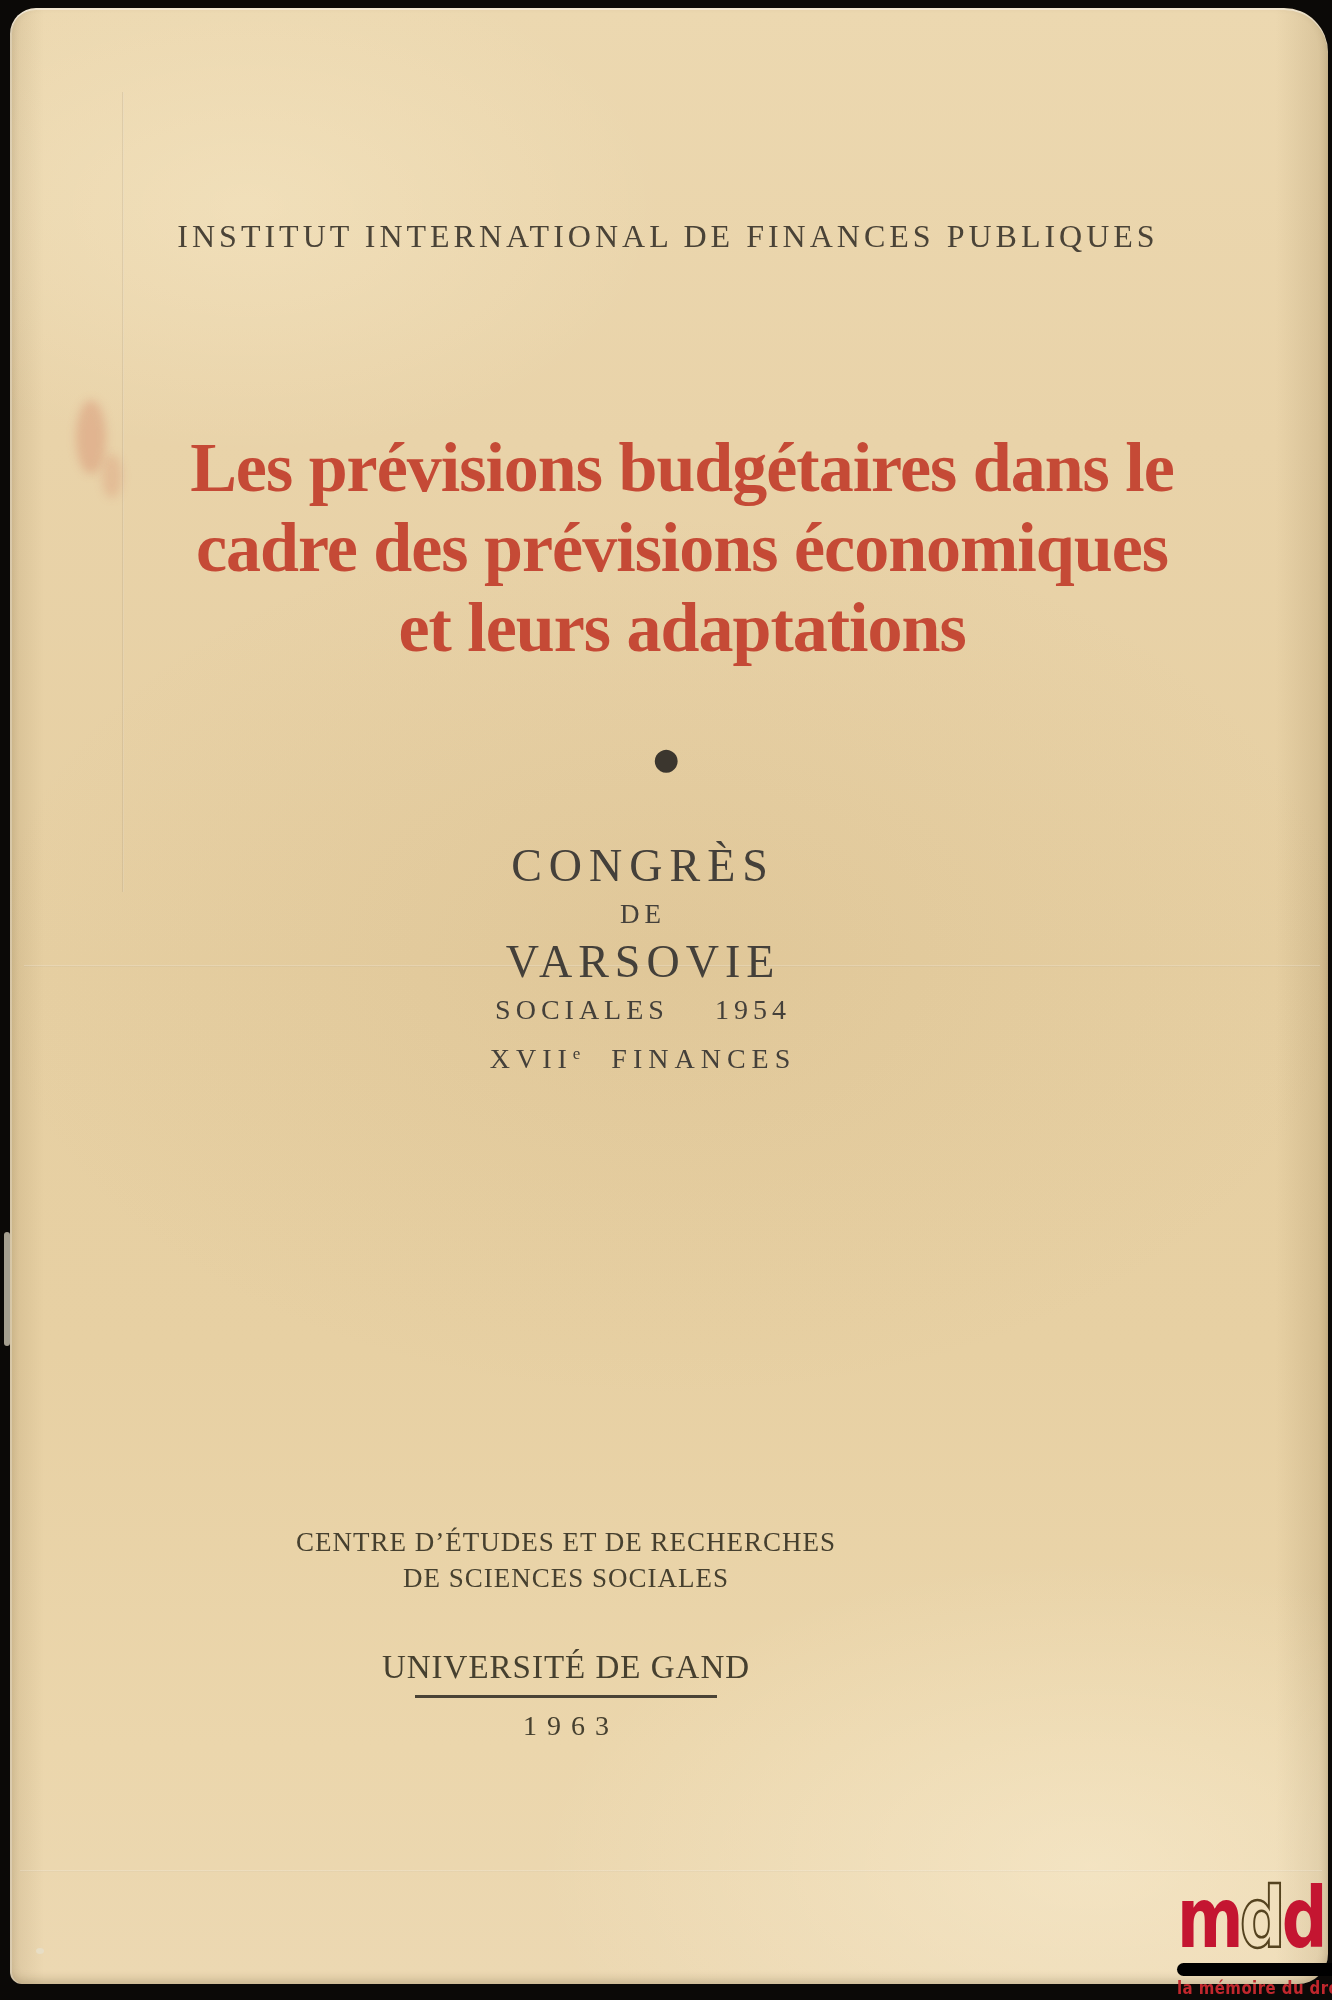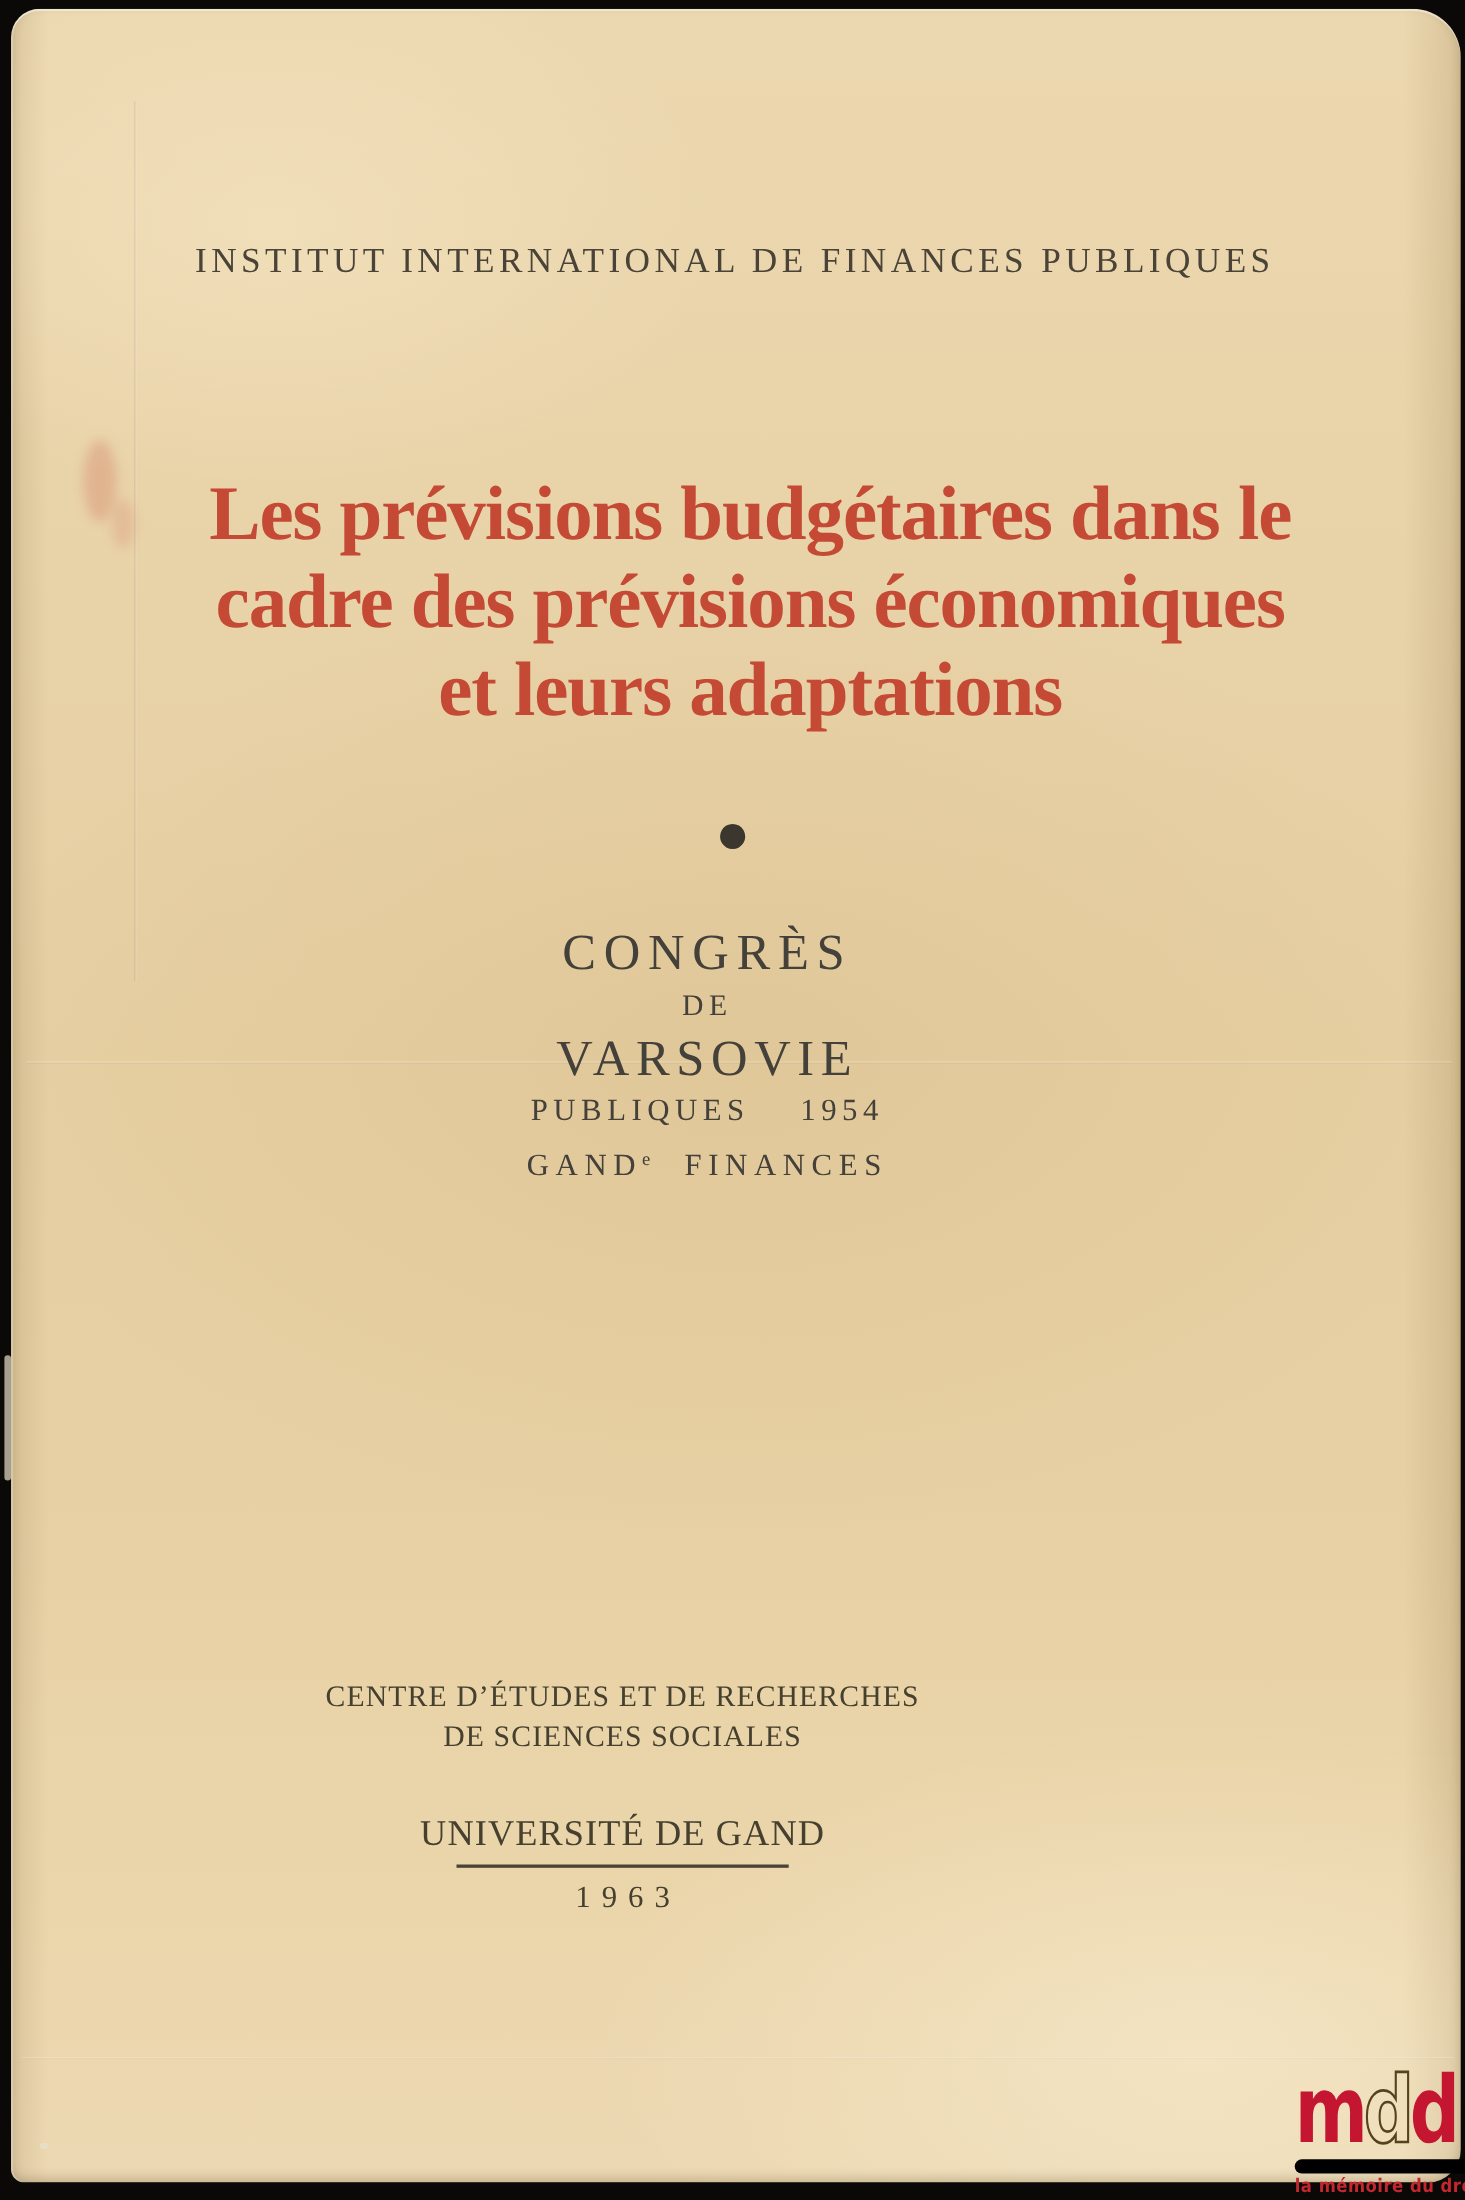--- a/index.html
+++ b/index.html
@@ -109,24 +109,24 @@
 
 <div class="tblock sep">
   <span>●</span>
 </div>
 
 <div class="tblock congress">
   <div class="c1">CONGRÈS</div>
   <div class="c2">DE</div>
   <div class="c3">VARSOVIE</div>
   <div class="c4">
-    <span>PUBLIQUES</span><span class="wgap"></span><span>1954</span>
+    <span>SOCIALES</span><span class="wgap"></span><span>1954</span>
   </div>
   <div class="c5">
-    <span>GAND</span><sup>e</sup><span class="wgap2"></span><span>FINANCES</span>
+    <span>XVII</span><sup>e</sup><span class="wgap2"></span><span>FINANCES</span>
   </div>
 </div>
 
 <div class="tblock imprint">
   <div class="i1">CENTRE D’ÉTUDES ET DE RECHERCHES</div>
   <div class="i2">DE SCIENCES SOCIALES</div>
   <div class="i3">UNIVERSITÉ DE GAND</div>
   <div class="divider"></div>
   <div class="i4">1963</div>
 </div>

